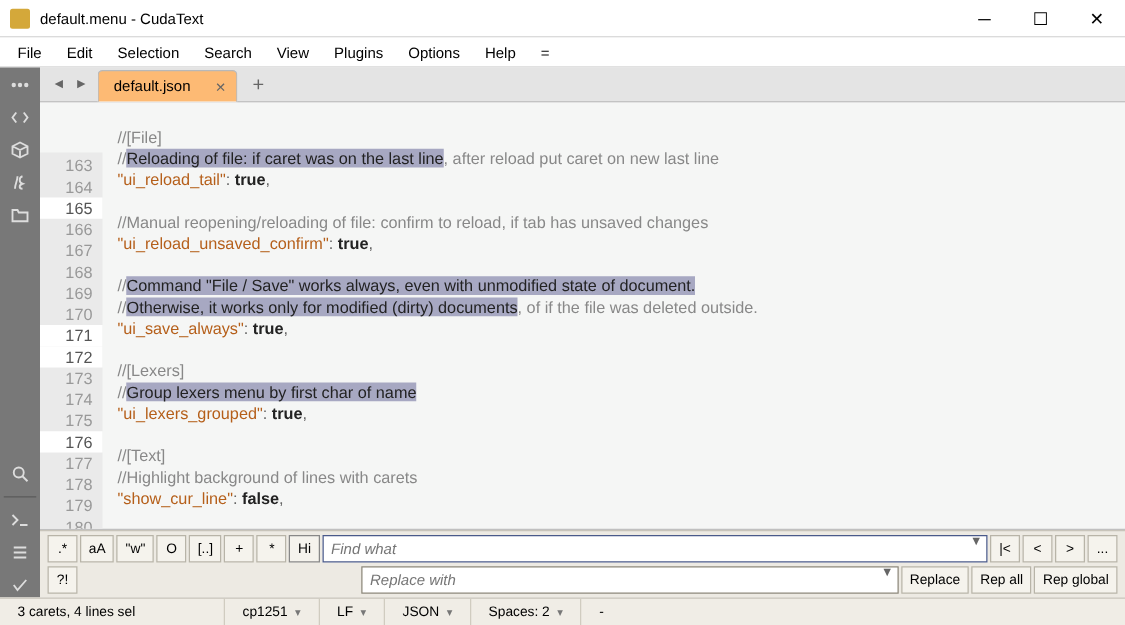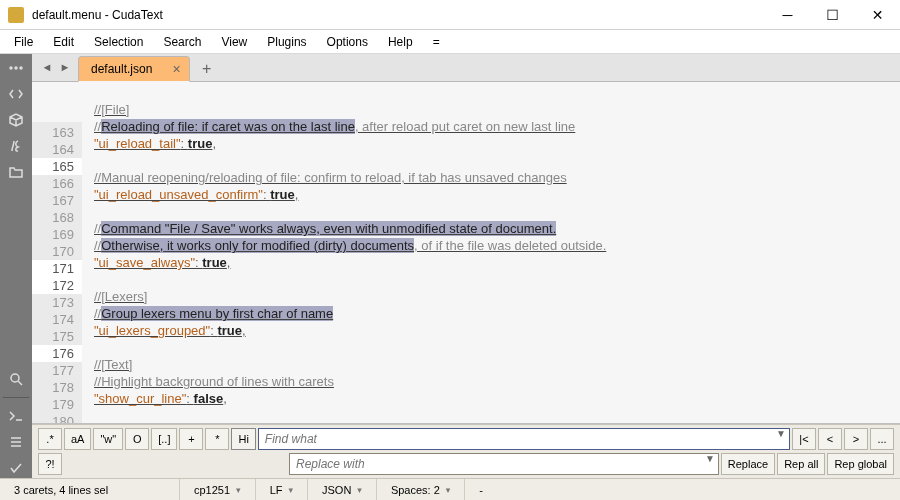--- a/index.html
+++ b/index.html
@@ -21,21 +21,21 @@
 .tabbar { height: 28px; background: #e4e4e4; display: flex; align-items: flex-end; padding-left: 6px; border-bottom: 1px solid #b8b8b8; }
 .navbtns { display: flex; align-items: center; height: 28px; padding-right: 4px; }
 .navbtn { width: 18px; height: 20px; display: flex; align-items: center; justify-content: center; font-size: 11px; color: #666; cursor: pointer; }
 .tab { height: 26px; background: #fdba74; border: 1px solid #b8b8b8; border-bottom: 1px solid #f5f5f5; border-radius: 4px 4px 0 0; padding: 0 8px 0 12px; display: flex; align-items: center; font-size: 12px; gap: 20px; margin-bottom: -1px; }
 .tab .close { cursor: pointer; font-size: 14px; color: #666; }
 .newtab { width: 26px; height: 24px; display: flex; align-items: center; justify-content: center; font-size: 16px; color: #666; cursor: pointer; margin-left: 4px; }
 .editor { flex: 1; display: flex; background: #f5f6f5; font-family: Consolas, monospace; font-size: 13px; overflow: hidden; border-bottom: 1px solid #c0c0c0; }
 .gutter { width: 50px; background: #eaeaea; text-align: right; color: #999; padding-top: 2px; margin-top: 40px; }
 .gutter .ln { height: 17px; line-height: 17px; padding-right: 8px; }
 .gutter .mark { background: #ffffff; color: #555; }
-.code { flex: 1; padding: 2px 0 16px 12px; line-height: 17px; white-space: pre; color: #444; text-decoration: underline; }
+.code { flex: 1; padding: 2px 0 16px 12px; line-height: 17px; white-space: pre; color: #444; }
 .codeline { height: 17px; }
 .cmt { color: #888; }
 .sel { background: #a7a8c2; color: #222; text-align: center; }
 .key { color: #b55f1a; }
 .val { color: #222; font-weight: bold; }
 .punct { color: #666; }
 .findbar { background: #edeae3; border-top: 1px solid #c8c4ba; padding: 3px 6px; display: flex; flex-direction: column; gap: 3px; }
 .findrow { display: flex; align-items: center; gap: 2px; }
 .fbtn { height: 22px; min-width: 24px; padding: 0 6px; background: #f5f3ed; border: 1px solid #b8b4a8; font-size: 11px; display: flex; align-items: center; justify-content: center; cursor: pointer; }
 .fbtn.hl { border-color: #888; }

